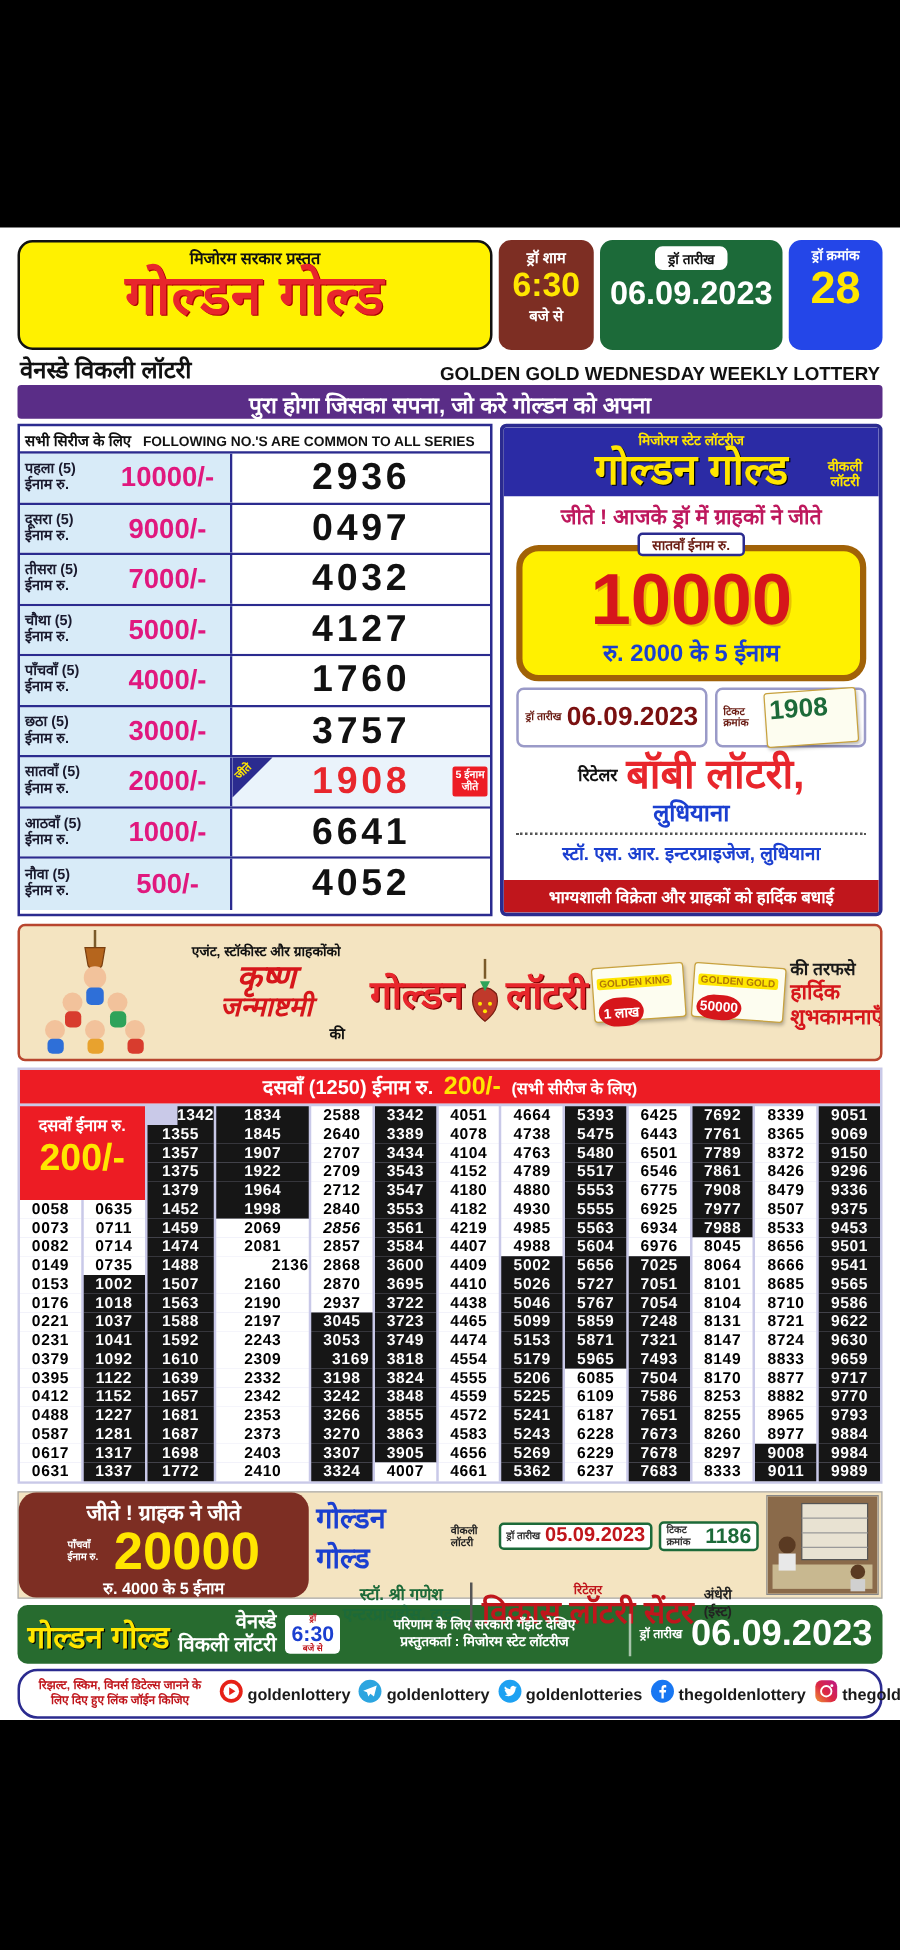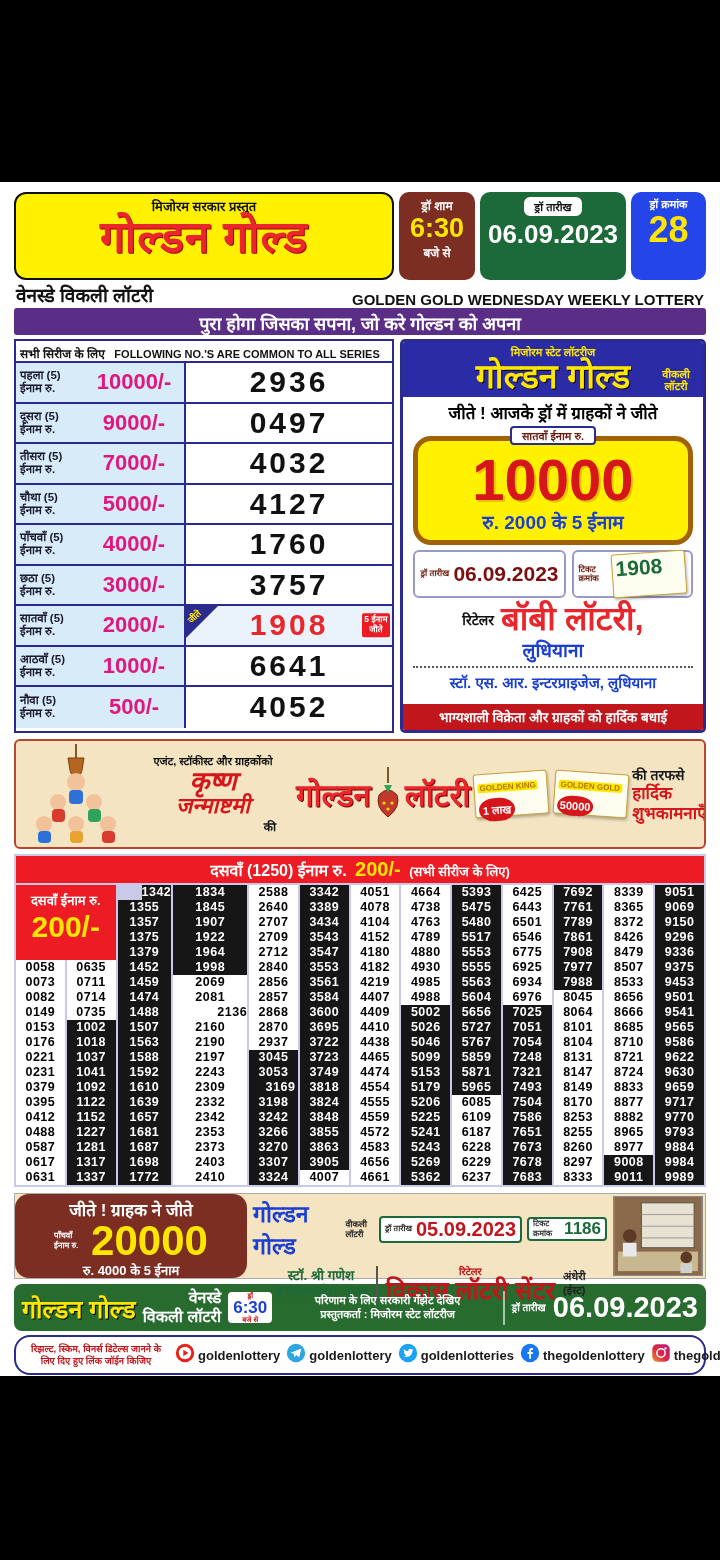--- a/index.html
+++ b/index.html
@@ -43,21 +43,21 @@
   .pnum.win { color:#E8262C; background:#EAF3FB; }
   .corner { position:absolute; left:0; top:0; width:0; height:0; border-top:32px solid #2B2B8F; border-right:32px solid transparent; }
   .corner span { position:absolute; top:-28px; left:1px; transform:rotate(-42deg); color:#FFE600; font-size:9px; font-weight:bold; letter-spacing:0; }
   .sideb { position:absolute; right:2px; top:50%; transform:translateY(-50%); background:#ED1C24; color:#fff; font-size:8.5px; font-weight:bold; width:28px; text-align:center; line-height:1.15; padding:2px 1px; border-radius:2px; letter-spacing:0; }
 
   .right-panel { flex:1; border:3px solid #2B2B8F; border-radius:5px; display:flex; flex-direction:column; overflow:hidden; background:#fff; }
   .rp-header { background:#2B2BA5; text-align:center; position:relative; padding:2px 0 4px 0; }
   .rp-presenter { font-size:11px; font-weight:bold; color:#FFE600; }
   .rp-title { font-size:34px; font-weight:900; color:#FFE600; line-height:1.0; text-shadow:1px 1px 0 #000; }
   .rp-weekly { position:absolute; right:5px; bottom:5px; font-size:11px; font-weight:bold; color:#FFE600; width:44px; line-height:1.1; text-align:center; }
-  .rp-winline { text-align:center; color:#000000; font-size:17px; font-weight:900; padding:4px 0 2px 0; }
+  .rp-winline { text-align:center; color:#be185d; font-size:17px; font-weight:900; padding:4px 0 2px 0; }
   .rp-tag { align-self:center; border:2px solid #2B2B8F; border-radius:4px; font-size:11px; font-weight:bold; color:#6b1d14; padding:0 10px; background:#fff; position:relative; z-index:2; margin-bottom:-9px; }
   .rp-prize { margin:0 10px; background:#FFF100; border:5px solid #a16207; border-radius:18px; text-align:center; padding-top:10px; }
   .rp-amount { font-size:58px; font-weight:900; color:#D6161B; line-height:1.0; text-shadow:2px 2px 0 #8a0a0a33; }
   .rp-sub { font-size:19px; font-weight:900; color:#1B3FD0; padding-bottom:5px; }
   .rp-dt-row { display:flex; justify-content:center; gap:6px; margin:5px 4px 2px 4px; }
   .rp-box { border:2px solid #9a9ac8; border-radius:6px; display:flex; align-items:center; gap:3px; padding:0 5px; background:#fff; }
   .rp-box .blbl { font-size:8.5px; font-weight:bold; color:#6b1d14; line-height:1.1; width:30px; }
   .rp-box .bval { font-size:21px; font-weight:900; }
   .bval.date { color:#7A1010; }
   .bval.ticket { color:#1C6A39; }
@@ -107,21 +107,21 @@
   .wb-mid { display:flex; align-items:center; justify-content:center; gap:3px; }
   .wb-rank { font-size:8px; font-weight:bold; width:34px; line-height:1.2; text-align:left; }
   .wb-amount { font-size:42px; font-weight:900; color:#FFE600; line-height:0.95; }
   .wb-sub { font-size:13px; font-weight:bold; }
   .wb-right { flex:1; padding:3px 4px 0 6px; }
   .wb-row1 { display:flex; align-items:center; justify-content:center; gap:5px; }
   .wb-gg { font-size:23px; font-weight:900; color:#1B3FD0; }
   .wb-weekly { font-size:8.5px; font-weight:bold; color:#222; width:34px; line-height:1.2; }
   .wb-box { border:2px solid #1C6A39; background:#fff; border-radius:4px; display:flex; align-items:center; gap:3px; padding:0 4px; }
   .wb-box .blbl { font-size:8px; font-weight:bold; color:#333; width:28px; line-height:1.2; }
-  .wb-box .date { font-size:20px; font-weight:900; color:#C0161C; }
+  .wb-box .date { font-size:16px; font-weight:900; color:#C0161C; }
   .wb-box .tkt { font-size:17px; font-weight:900; color:#1C6A39; }
   .wb-row2 { display:flex; align-items:center; justify-content:center; gap:8px; margin-top:3px; }
   .wb-stockist { font-size:13.5px; font-weight:900; color:#1C6A39; text-align:center; line-height:1.15; }
   .wb-vdiv { width:2px; height:36px; background:#555; }
   .wb-retlbl { font-size:10px; font-weight:bold; color:#C0161C; text-align:center; }
   .wb-retname { font-size:25px; font-weight:900; color:#C0161C; line-height:1.0; }
   .wb-area { font-size:11px; font-weight:bold; color:#222; line-height:1.2; text-align:center; }
   .wb-photo { width:90px; flex:none; margin:2px; border:1px solid #888; }
 
   
@@ -443,21 +443,21 @@
         <div class="gcell even" style="grid-area: 17 / 4;">2353</div>
         <div class="gcell even" style="grid-area: 18 / 4;">2373</div>
         <div class="gcell even" style="grid-area: 19 / 4;">2403</div>
         <div class="gcell even" style="grid-area: 20 / 4;">2410</div>
         <div class="gcell even" style="grid-area: 1 / 5;">2588</div>
         <div class="gcell even" style="grid-area: 2 / 5;">2640</div>
         <div class="gcell even" style="grid-area: 3 / 5;">2707</div>
         <div class="gcell even" style="grid-area: 4 / 5;">2709</div>
         <div class="gcell even" style="grid-area: 5 / 5;">2712</div>
         <div class="gcell even" style="grid-area: 6 / 5;">2840</div>
-        <div class="gcell even" style="grid-area: 7 / 5;">2856</div>
+        <div class="gcell even" style="grid-area: 7 / 5; font-style: italic;">2856</div>
         <div class="gcell even" style="grid-area: 8 / 5;">2857</div>
         <div class="gcell even" style="grid-area: 9 / 5;">2868</div>
         <div class="gcell even" style="grid-area: 10 / 5;">2870</div>
         <div class="gcell even" style="grid-area: 11 / 5;">2937</div>
         <div class="gcell odd" style="grid-area: 12 / 5;">3045</div>
         <div class="gcell odd" style="grid-area: 13 / 5;">3053</div>
         <div class="gcell odd" style="grid-area: 14 / 5; padding-left: 14px;">3169</div>
         <div class="gcell odd" style="grid-area: 15 / 5;">3198</div>
         <div class="gcell odd" style="grid-area: 16 / 5;">3242</div>
         <div class="gcell odd" style="grid-area: 17 / 5;">3266</div>

